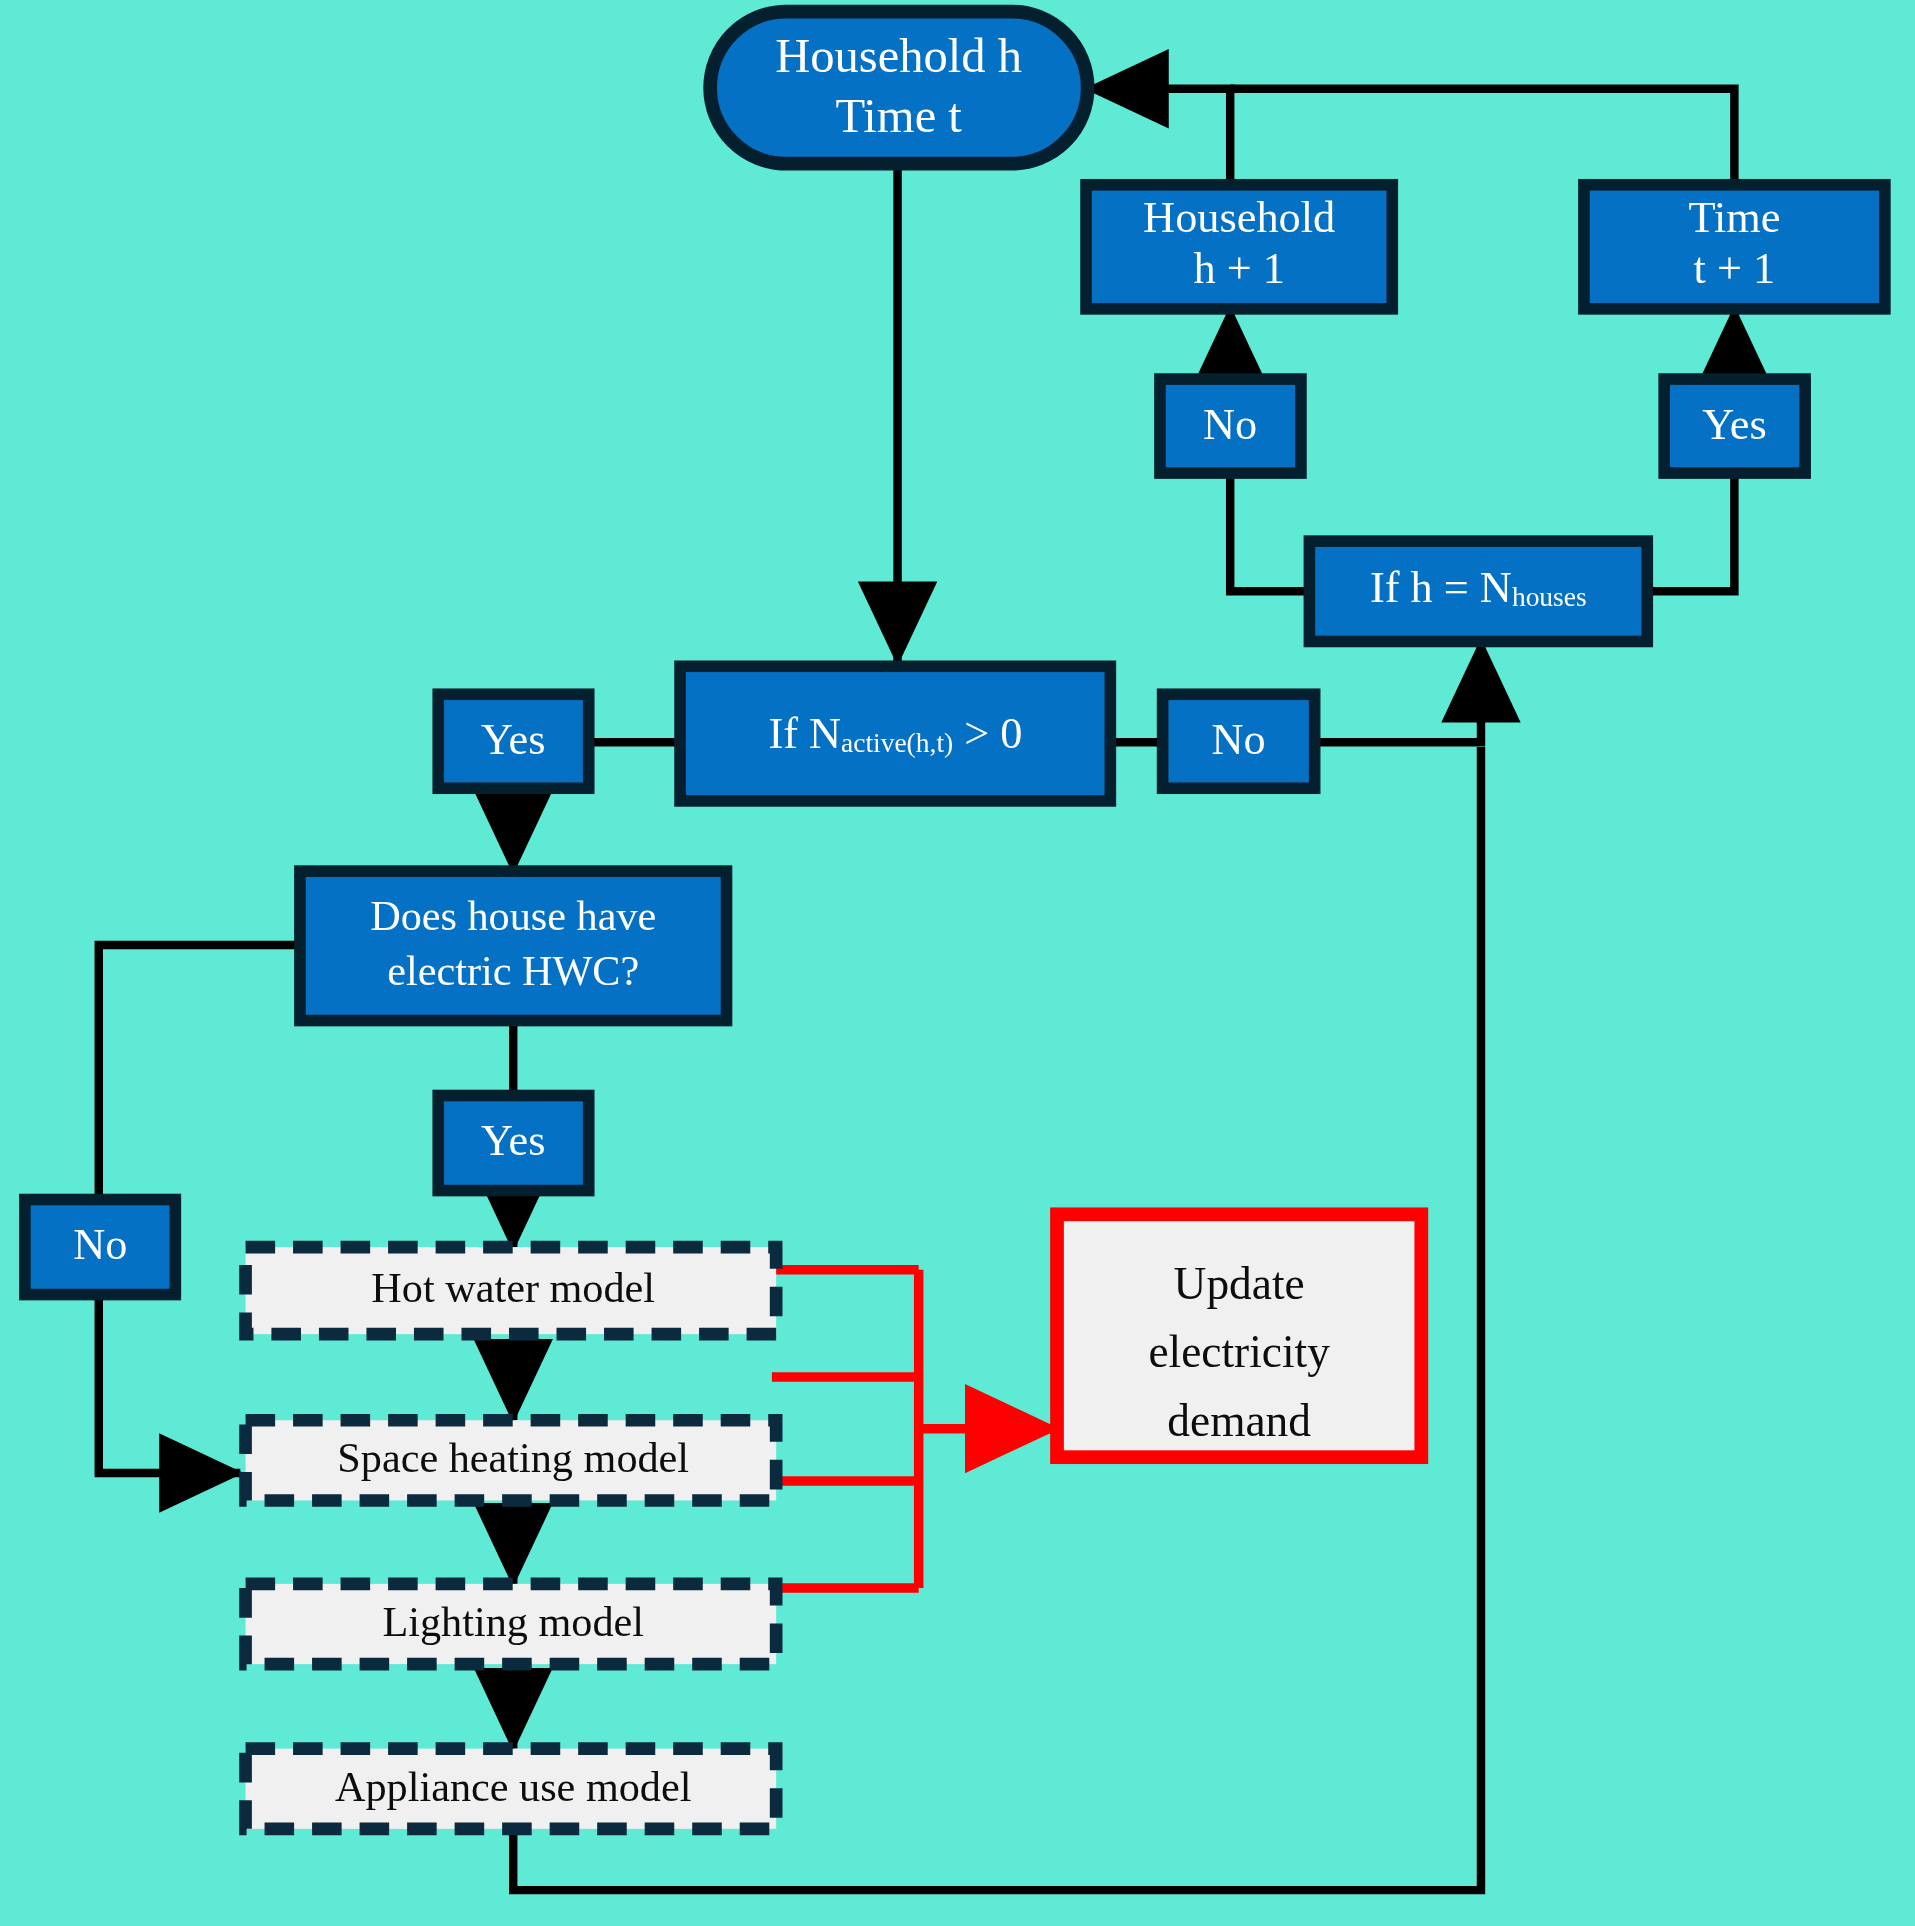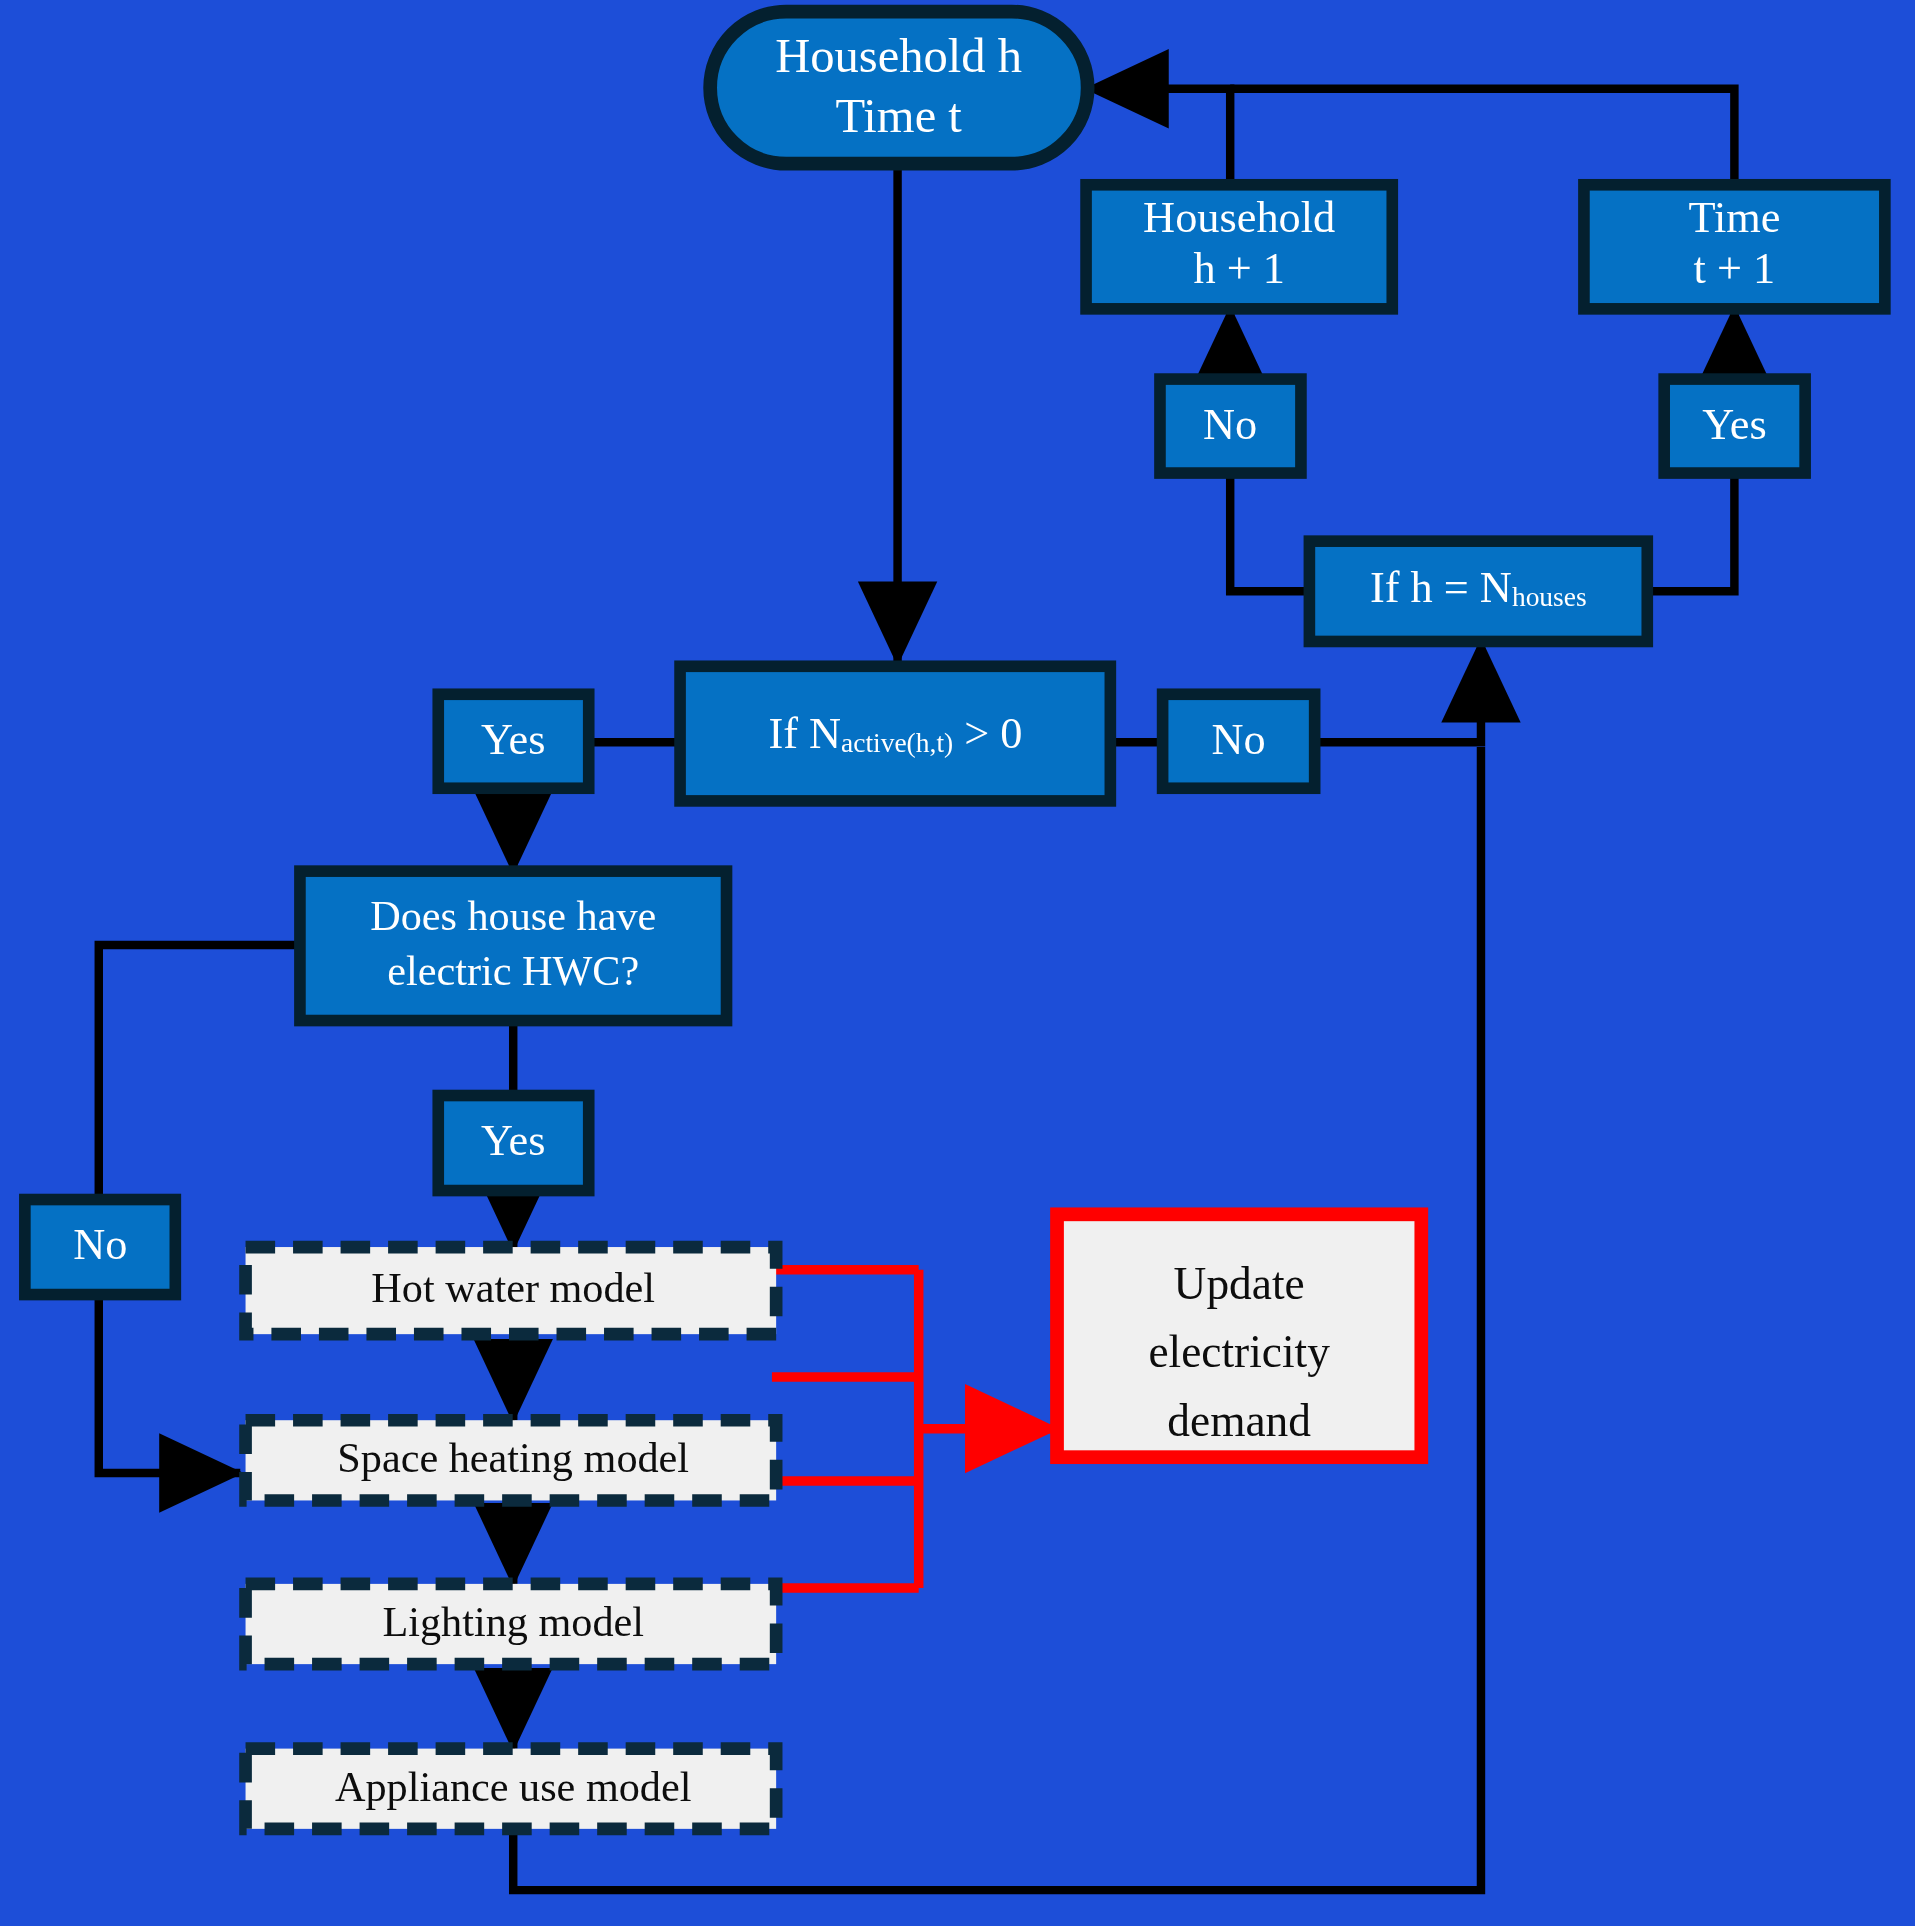--- a/index.html
+++ b/index.html
@@ -4,21 +4,21 @@
 <style>
   html, body {
     margin: 0;
     padding: 0;
     background: #ffffff;
   }
   #flow-root {
     position: relative;
     width: 1915px;
     height: 1926px;
-    background: #1d4ed8;
+    background: #5eead4;
     font-family: "Liberation Serif", "DejaVu Serif", serif;
   }
   svg.canvas {
     position: absolute;
     inset: 0;
     width: 1915px;
     height: 1926px;
     display: block;
   }
   .nodeText {

